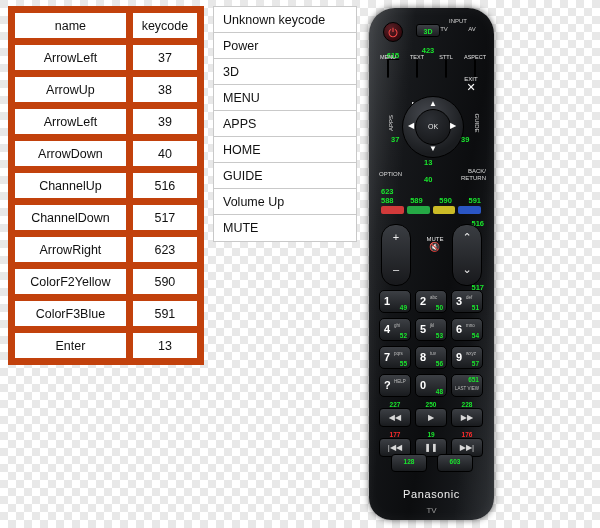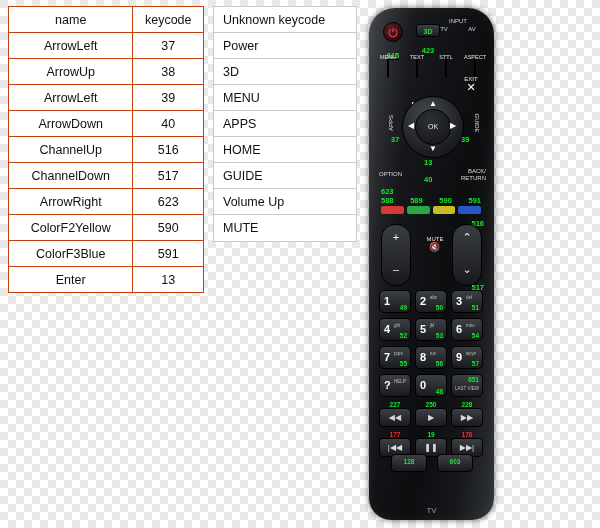--- a/index.html
+++ b/index.html
@@ -14,21 +14,21 @@
   
   #keycode-table{
     position:absolute; left:8px; top:6px;
     width:196px;
     border-collapse:collapse;
     background:#ffffff;
     font-size:12.5px;
     color:#111;
   }
   #keycode-table td{
-    border:1px solid #c2410c;
+    border:7px solid #c2410c;
     height:25px;
     text-align:center;
     padding:0 4px;
     background:#fff;
   }
   #keycode-table td.col-name{width:126px;}
   #keycode-table td.col-code{width:66px;}
 
   
   #unknown-list{
@@ -457,14 +457,15 @@
 
   <div id="bottom-keys">
     <div class="bk">
       <span class="code num-grn">128</span>
     </div>
     <div class="bk">
       <span class="code num-grn">603</span>
     </div>
   </div>
 
+  <div id="brand">Panasonic</div>
   <div id="tvmark">TV</div>
 </div>
 
 </body></html>

